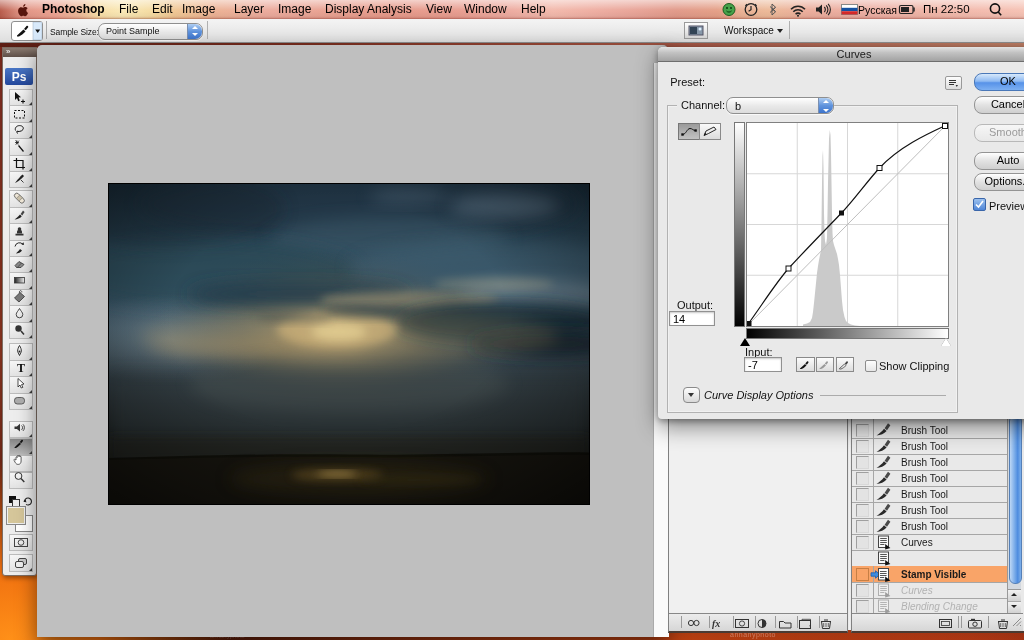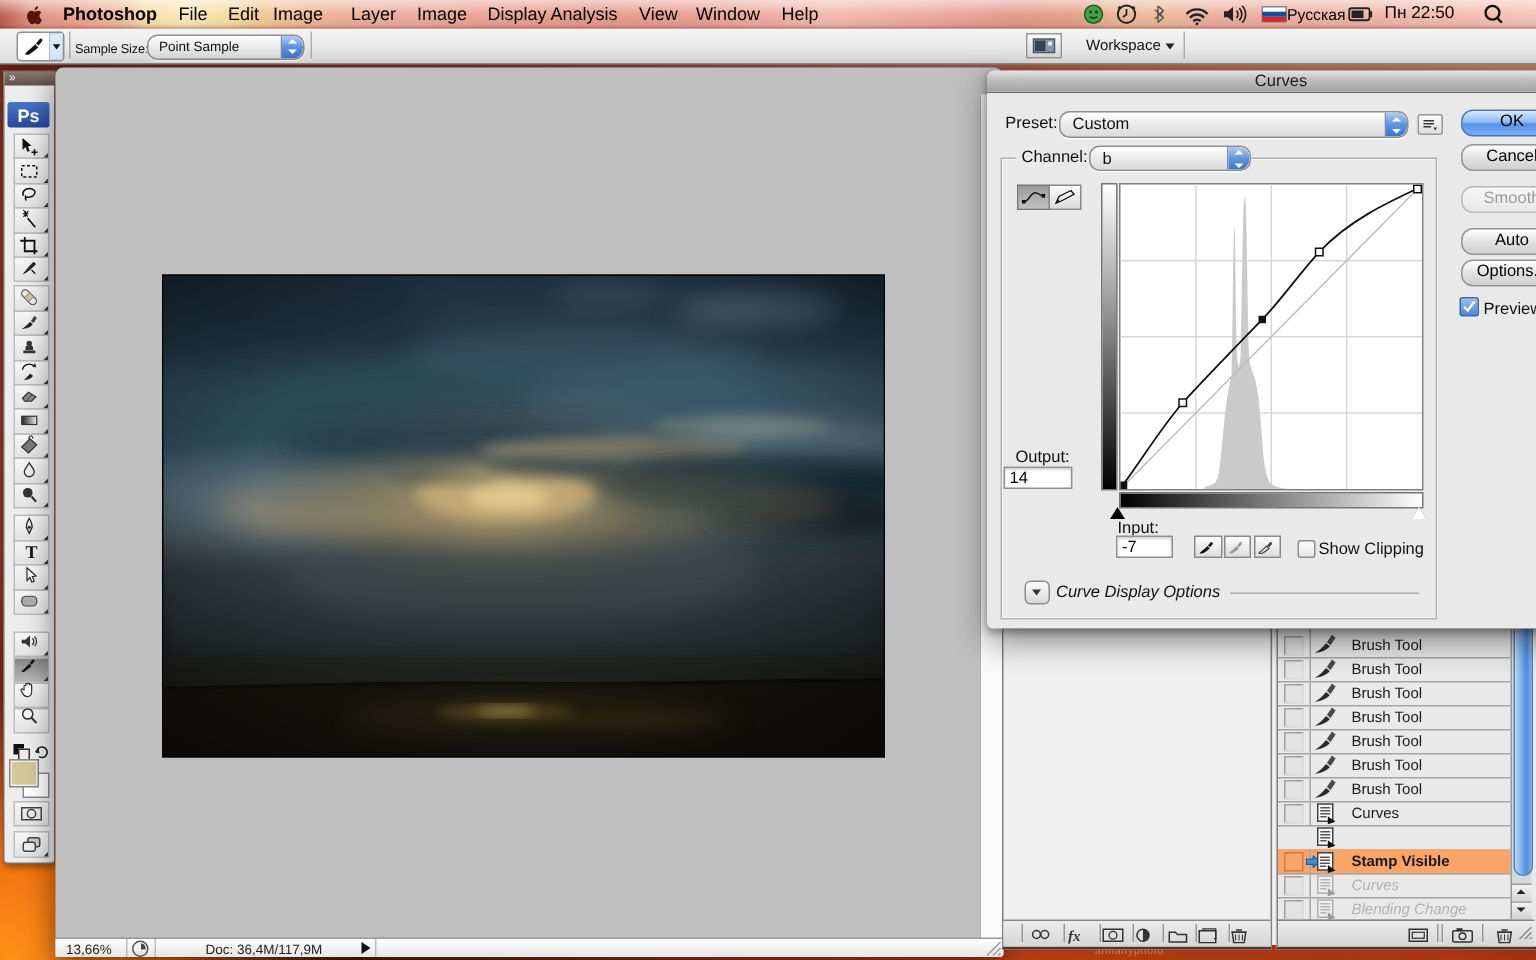--- a/index.html
+++ b/index.html
@@ -362,34 +362,20 @@
 <ellipse cx="240" cy="200" rx="160" ry="30" fill="#58605c" opacity=".25" filter="url(#b8)"></ellipse>
 <rect y="252" width="480" height="26" fill="#20241c" opacity=".7" filter="url(#b4)"></rect>
 <path d="M0,274 C80,272 150,269.5 240,270.5 C330,271.5 420,267.5 480,268.5 L480,320 H0 Z" fill="#10100a"></path>
 <path d="M0,276 C80,274 150,272 240,273 C330,274 420,270 480,271 L480,320 H0 Z" fill="#191710" opacity=".8"></path>
 <ellipse cx="250" cy="295" rx="130" ry="16" fill="#3a3118" opacity=".5" filter="url(#b8)"></ellipse>
 <ellipse cx="228" cy="291" rx="46" ry="6" fill="#6e5628" opacity=".75" filter="url(#b4)"></ellipse>
 <ellipse cx="228" cy="290" rx="20" ry="2.5" fill="#c8a85c" opacity=".9" filter="url(#b4)"></ellipse>
 <ellipse cx="310" cy="296" rx="60" ry="5" fill="#3e3416" opacity=".5" filter="url(#b4)"></ellipse>
 <rect width="480" height="320" fill="url(#vig)"></rect>
 </svg></div>
-  <div id="docstatus" class="ab">
-    <div class="ab" style="left:7px;top:1.5px;">13,66%</div>
-    <div class="ab" style="left:47px;top:0;width:1px;height:12px;background:#bbb;"></div>
-    <div class="ab" style="left:51px;top:1px;width:9px;height:9px;border:1px solid #555;border-radius:50%;">
-          <div class="ab" style="left:4.5px;top:1px;width:3.5px;height:3.5px;background:#444;border-radius:0 100% 0 0;"></div>
-        </div>
-    <div class="ab" style="left:66px;top:0;width:1px;height:12px;background:#bbb;"></div>
-    <div class="ab" style="left:100px;top:1.5px;">Doc: 36,4M/117,9M</div>
-    <div class="ab" style="left:204px;top:2px;width:0;height:0;border-top:4px solid transparent;border-bottom:4px solid transparent;border-left:6px solid #111;"></div>
-    <div class="ab" style="left:213px;top:0;width:1px;height:12px;background:#bbb;"></div>
-        <svg class="ab" style="right:0px;top:1px;" width="11" height="11">
-          <path d="M10,1 L1,10 M10,5 L5,10 M10,8.5 L8.5,10" stroke="#9a9a9a" stroke-width="1"></path>
-        </svg>
-  </div>
 </div>
 
 <div id="dock" class="ab">
       <div class="ab" style="left:178px;top:0;width:7px;height:212px;background:linear-gradient(90deg,#9a9a9a,#f2f2f2 40%,#e8e8e8 70%,#9a9a9a);"></div>
   <div id="lpanel" class="ab">
     <div class="pbot" style="width:178px;">
       <svg class="ab" style="left:18px;top:3px;" width="148" height="12">
         <circle cx="4" cy="6" r="2.6" fill="none" stroke="#333"></circle>
             <circle cx="9.5" cy="6" r="2.6" fill="none" stroke="#333"></circle>
         <text x="25" y="10" font-size="10" font-style="italic" font-weight="bold" fill="#333" font-family="Liberation Serif,serif">fx</text>
@@ -533,27 +519,20 @@
       <svg class="ab" style="right:1px;top:3px;" width="10" height="10">
             <path d="M9,1 L1,9 M9,4.5 L4.5,9 M9,8 L8,9" stroke="#8a8a8a" stroke-width="1"></path>
           </svg>
     </div>
   </div>
 </div>
 
 <div id="dlg" class="ab">
   <div id="dlgtitle" class="ab">Curves</div>
   <div class="ab" style="left:9px;top:29px;width:38px;text-align:right;">Preset:</div>
-  <div class="combo" style="left:48px;top:27px;width:231px;">
-        <div class="ab" style="left:8px;top:2px;">Custom</div>
-        <div class="stepper">
-          <div class="arrup"></div>
-          <div class="arrdn"></div>
-        </div>
-      </div>
   <div class="ab" style="left:287px;top:28.5px;width:15px;height:12px;background:linear-gradient(180deg,#fdfdfd,#ddd);border:1px solid #999;border-radius:2px;"><svg width="15" height="12">
           <path d="M3,3.5 h7 M3,5.5 h7 M3,7.5 h5" stroke="#333" stroke-width="1"></path>
           <path d="M10,8 l3,0 -1.5,2.5 Z" fill="#333" transform="scale(.8) translate(2,2)"></path>
         </svg></div>
   <div class="btn" style="top:26px;background:linear-gradient(180deg,#d7e9fb,#8fbaf2 45%,#5792e8 55%,#7db0f2);border-color:#4a78b8;">OK</div>
   <div class="btn" style="top:48.5px;">Cancel</div>
   <div class="btn" style="top:77px;color:#9a9a9a;background:linear-gradient(180deg,#f6f6f6,#e8e8e8);border-color:#b8b8b8;">Smooth</div>
   <div class="btn" style="top:105px;">Auto</div>
   <div class="btn" style="top:125.5px;">Options...</div>
   <div class="cb cbon" style="left:315px;top:151px;"><svg width="11" height="11">

